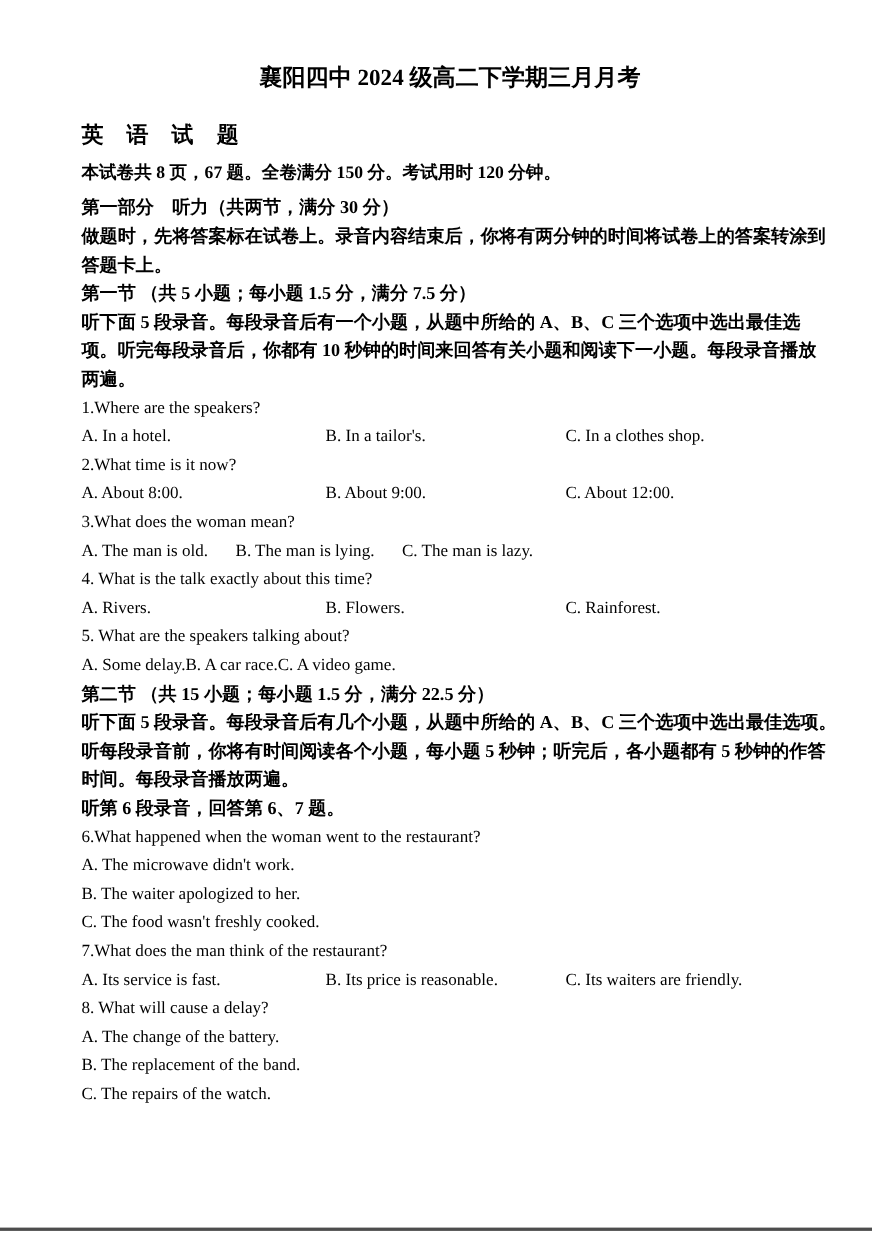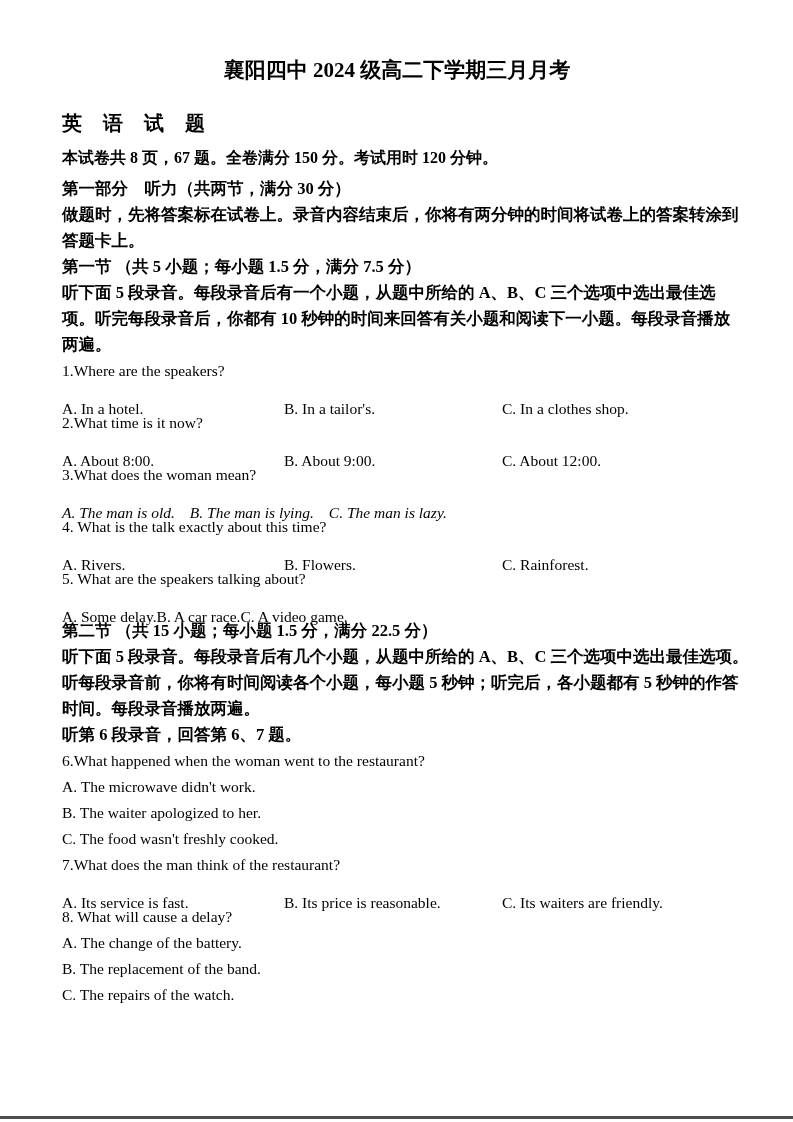--- a/index.html
+++ b/index.html
@@ -11,21 +11,21 @@
     width: 793px;
     height: 1122px;
     position: relative;
     font-family: "Liberation Serif", "DejaVu Serif", serif;
     color: #000000;
     overflow: hidden;
   }
   .page {
     position: absolute;
     top: 0;
-    left: 62px;
+    left: 74px;
     width: 670px;
   }
   .title {
     margin: 55px 0 0 0;
     font-size: 21px;
     line-height: 30px;
     font-weight: bold;
     text-align: center;
     white-space: nowrap;
   }
@@ -59,30 +59,28 @@
     font-size: 16.5px;
     font-weight: bold;
     font-family: Liberation Serif, serif;
   }
   .opts-spread {
     display: grid;
     grid-template-columns: 222px 218px 1fr;
   }
   .opts-compact {
     display: flex;
-    gap: 15px;
-    font-style: italic;
+    gap: 25px;
   }
   .opts-joined {
     display: flex;
     gap: 0;
   }
   .opt {
     white-space: nowrap;
-    margin-top: 12px;
   }
   .bottom-bar {
     position: absolute;
     left: 0;
     top: 1116px;
     width: 793px;
     height: 3px;
     background: #4d4d4d;
   }
 </style>

